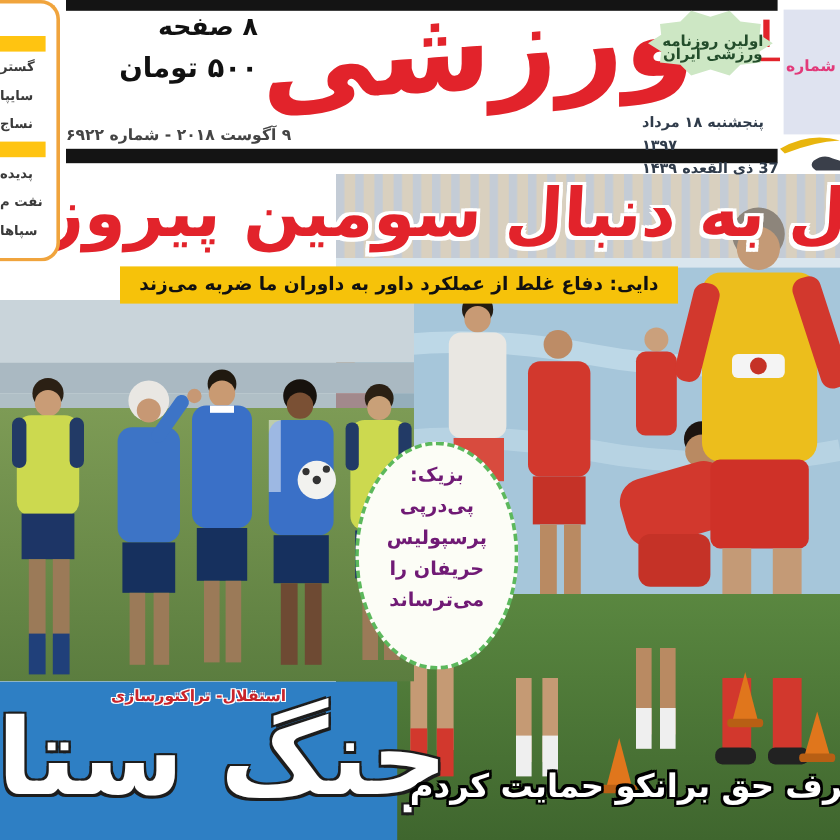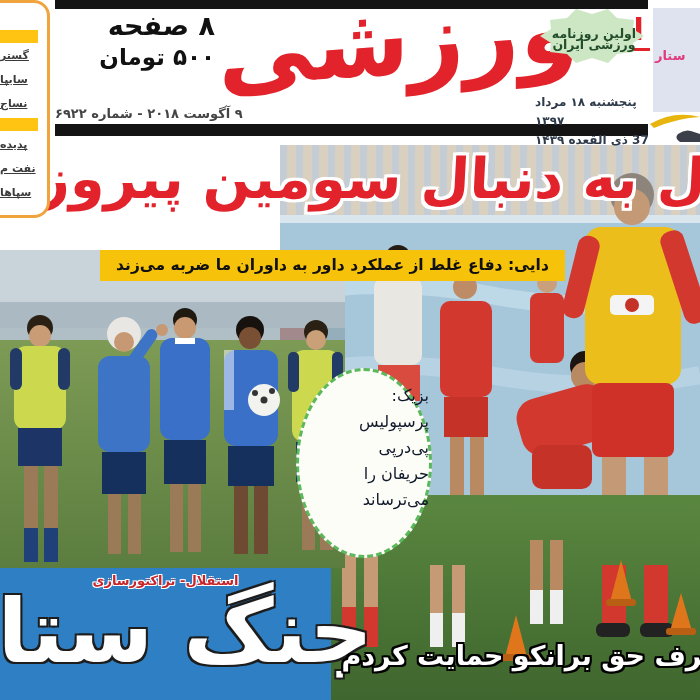--- a/index.html
+++ b/index.html
@@ -6,22 +6,22 @@
   .page{position:relative;width:700px;height:700px;margin:0 auto;background:#ffffff;
         overflow:hidden;font-family:"DejaVu Sans",sans-serif;}
   .abs{position:absolute;}
   
   .topbar{left:55px;top:0;width:593px;height:9px;background:#141414;}
   .midrule{left:55px;top:124px;width:593px;height:12px;background:#141414;z-index:1;}
   .sidebar{left:0;top:0;width:47px;height:212px;background:#fff;border:3px solid #f0a43d;
            border-left:none;border-radius:0 16px 16px 0;z-index:7;overflow:hidden;}
   .sb-bar{position:absolute;left:0;width:38px;height:13px;background:#ffc411;}
   .sb-item{position:absolute;left:0;width:40px;height:18px;font-size:11px;font-weight:bold;
-           color:#3a3a3a;direction:rtl;text-align:left;white-space:nowrap;overflow:hidden;line-height:18px;text-decoration:underline;}
-  .pages{left:100px;top:10px;width:115px;text-align:right;font-size:27px;font-weight:bold;color:#111;direction:rtl;}
+           color:#3a3a3a;direction:rtl;text-align:left;white-space:nowrap;overflow:hidden;line-height:18px;}
+  .pages{left:100px;top:10px;width:115px;text-align:right;font-size:21px;font-weight:bold;color:#111;direction:rtl;}
   .price{left:90px;top:44px;width:125px;text-align:right;font-size:23px;font-weight:bold;color:#111;direction:rtl;}
   .issue{left:55px;top:106px;width:200px;font-size:13px;font-weight:bold;color:#444;direction:rtl;text-align:left;}
   .m-top{left:570px;top:12px;width:80px;text-align:center;font-size:30px;font-weight:bold;
          color:#e2232b;border-bottom:3px solid #e2232b;padding-bottom:1px;z-index:2;}
   .m-main{left:218px;top:-14px;width:320px;text-align:center;font-size:96px;font-weight:bold;
           color:#e2232b;z-index:2;transform:rotate(-4deg) skewX(-4deg);
           text-shadow:2px 2px 0 #fff,-2px -2px 0 #fff,2px -2px 0 #fff,-2px 2px 0 #fff;}
   .badge{left:540px;top:6px;width:108px;height:62px;z-index:2;}
   .badge .t{position:absolute;width:100%;text-align:center;font-size:12.5px;font-weight:bold;
             color:#234d2b;direction:rtl;}
@@ -30,28 +30,28 @@
   .corner{left:653px;top:8px;width:47px;height:104px;background:#dfe3f0;z-index:2;overflow:hidden;}
   .corner .t{position:absolute;left:2px;top:40px;font-size:13px;font-weight:bold;color:#e23a7a;
              white-space:nowrap;direction:rtl;}
   .swoosh{left:648px;top:108px;width:52px;height:42px;z-index:2;}
   
   .headline{left:0;top:146px;width:706px;text-align:right;font-size:56px;font-weight:bold;
             color:#e2232b;direction:rtl;white-space:nowrap;z-index:3;transform:skewX(-3deg);
             text-shadow:3px 3px 0 #fff,-3px -3px 0 #fff,3px -3px 0 #fff,-3px 3px 0 #fff,
                         0 3px 0 #fff,0 -3px 0 #fff,3px 0 0 #fff,-3px 0 0 #fff;}
   .quotebar{left:100px;top:222px;width:465px;height:31px;background:#f6c20a;z-index:4;
-            text-align:center;line-height:31px;font-size:15.5px;font-weight:bold;color:#111;direction:rtl;margin-top:28px;}
+            text-align:center;line-height:31px;font-size:15.5px;font-weight:bold;color:#111;direction:rtl;}
   
   .photo-right{left:280px;top:145px;width:420px;height:555px;z-index:0;}
   .photo-left{left:0;top:250px;width:345px;height:318px;z-index:2;}
   
   .oval{left:296px;top:368px;width:136px;height:190px;background:#fcfdf6;border:3px dashed #5cb85c;
         border-radius:50%;z-index:5;text-align:center;direction:rtl;padding-top:12px;box-sizing:border-box;}
-  .oval .l{font-size:16px;font-weight:normal;color:#0f172a;line-height:26px;text-align:right;}
+  .oval .l{font-size:16px;font-weight:bold;color:#701a75;line-height:26px;}
   
   .bluebox{left:0;top:568px;width:295px;height:132px;background:#2e7fc4;z-index:6;padding-left:36px;}
   .kicker{position:absolute;left:0;top:5px;width:100%;text-align:center;font-size:13px;font-weight:bold;
           color:#c8242b;direction:rtl;
           text-shadow:1px 1px 0 #fff,-1px -1px 0 #fff,1px -1px 0 #fff,-1px 1px 0 #fff;}
   .bigwar{position:absolute;right:-42px;top:12px;font-size:88px;font-weight:bold;color:#fff;
           direction:rtl;white-space:nowrap;
           text-shadow:2px 2px 0 #1d1d1d,-2px -2px 0 #1d1d1d,2px -2px 0 #1d1d1d,-2px 2px 0 #1d1d1d;}
   .caption{right:-22px;top:640px;font-size:27px;font-weight:bold;color:#fff;direction:rtl;
            white-space:nowrap;z-index:6;
@@ -90,21 +90,21 @@
     <div class="t" style="top:20px">اولین روزنامه</div>
     <div class="t" style="top:31px">ورزشی ایران</div>
   </div>
 
   <div class="abs dates">
     <div>پنجشنبه ۱۸ مرداد ۱۳۹۷</div>
     <div>37 ذی القعده ۱۴۳۹</div>
   </div>
 
   <div class="abs corner">
-    <div class="t">ستار</div>
+    <div class="t">شماره</div>
   </div>
   <div class="abs swoosh">
     <svg width="52" height="42" viewBox="0 0 52 42">
       <path d="M2,16 Q26,2 52,9 Q30,10 6,20 Z" fill="#e8b50e"></path>
       <path d="M30,26 q8,-6 16,-2 l6,2 l0,8 l-20,0 q-6,-4 -2,-8 Z" fill="#3a3f4a"></path>
     </svg>
   </div>
 
   <div class="abs midrule"></div>
 
@@ -247,22 +247,22 @@
       <rect x="288" y="102" width="11" height="40" rx="5" fill="#223a66"></rect>
         <rect x="332" y="102" width="11" height="40" rx="5" fill="#223a66"></rect>
       <rect x="296" y="192" width="40" height="40" fill="#1d3566"></rect>
       <rect x="302" y="232" width="13" height="68" fill="#9b7a58"></rect>
         <rect x="320" y="232" width="13" height="68" fill="#9b7a58"></rect>
     </svg>
   </div>
 
   <div class="abs oval">
     <div class="l">بزیک:</div>
+    <div class="l">پی‌درپی</div>
     <div class="l">پرسپولیس</div>
-    <div class="l">پی‌درپی</div>
     <div class="l">حریفان را</div>
     <div class="l">می‌ترساند</div>
   </div>
 
   <div class="abs bluebox">
     <div class="kicker">استقلال- تراکتورسازی</div>
     <div class="bigwar">جنگ ستار</div>
   </div>
 
   <div class="abs caption">حرف حق برانکو حمایت کردم</div>

